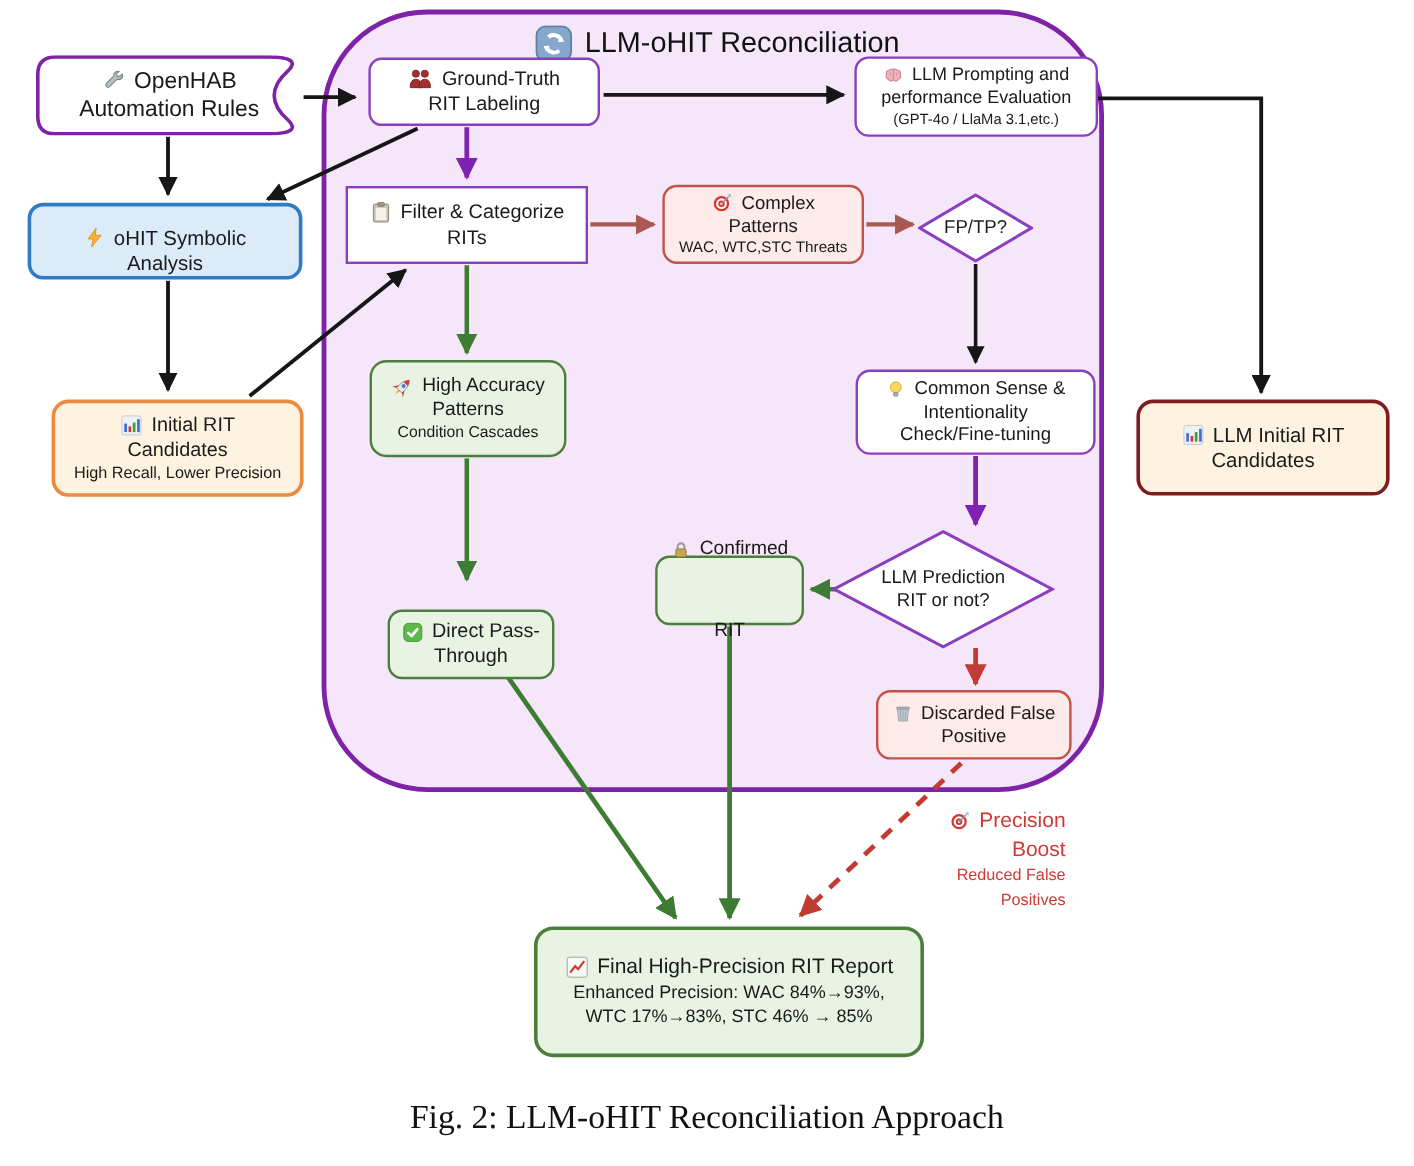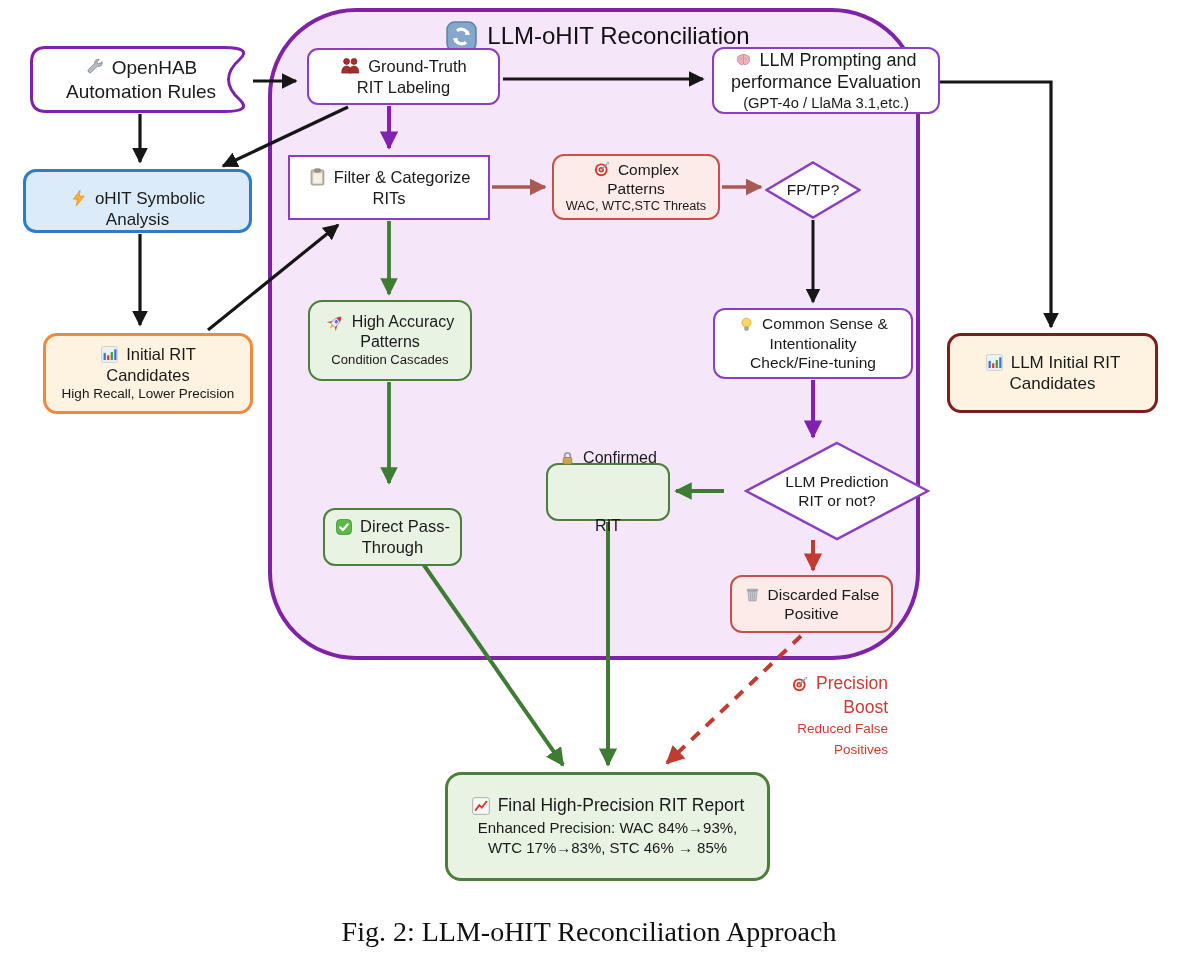--- a/index.html
+++ b/index.html
@@ -16,39 +16,39 @@
   .node{position:absolute;display:flex;flex-direction:column;align-items:center;justify-content:center;
      text-align:center;box-sizing:border-box;line-height:1.25;background:#fff;}
   .node .ln{display:flex;align-items:center;justify-content:center;gap:7px;}
   .small{font-size:0.82em;}
   .ic{display:inline-flex;align-items:center;}
   
   #n-openhab{left:30px;top:46px;width:222px;height:67px;font-size:19px;background:transparent;}
   #n-openhab .shape{position:absolute;left:0;top:0;}
   #n-openhab .content{position:relative;z-index:1;}
   #n-groundtruth{left:307px;top:48px;width:193px;height:57px;border:2.5px solid #8a3fc0;border-radius:11px;font-size:16.5px;}
-  #n-llmprompt{left:712px;top:47px;width:228px;height:67px;border:2.5px solid #8a3fc0;border-radius:12px;font-size:18px;}
+  #n-llmprompt{left:712px;top:47px;width:203px;height:67px;border:2.5px solid #8a3fc0;border-radius:12px;font-size:15px;}
   #n-ohit{left:23px;top:169px;width:229px;height:64px;background:#dcebfa;border:3px solid #2f7bc4;border-radius:13px;font-size:17px;justify-content:flex-end;}
   #n-filter{left:288px;top:155px;width:202px;height:65px;border:2.5px solid #8a3fc0;border-radius:0;font-size:16.5px;}
   #n-complex{left:552px;top:154px;width:168px;height:66px;background:#fcebe9;border:2.5px solid #c5524a;border-radius:12px;font-size:15.5px;}
   #n-initialrit{left:43px;top:333px;width:210px;height:81px;background:#fdf3e0;border:3px solid #ee8a3d;border-radius:14px;font-size:16.5px;}
   #n-highacc{left:308px;top:300px;width:164px;height:81px;background:#e9f3e4;border:2.5px solid #4c7e3c;border-radius:14px;font-size:16px;}
   #n-commonsense{left:713px;top:308px;width:200px;height:71px;border:2.5px solid #8a3fc0;border-radius:12px;font-size:15.5px;}
   #n-llminitial{left:947px;top:333px;width:211px;height:80px;background:#fdf3e0;border:3px solid #7f1d1d;border-radius:14px;font-size:17px;}
   #n-directpass{left:323px;top:508px;width:139px;height:58px;background:#e9f3e4;border:2.5px solid #4c7e3c;border-radius:12px;font-size:16.5px;}
   #n-confirmed{left:546px;top:463px;width:124px;height:58px;background:#e9f3e4;border:2.5px solid #4c7e3c;border-radius:12px;font-size:16px;gap:48px;}
   #n-discarded{left:730px;top:575px;width:163px;height:58px;background:#fcebe9;border:2.5px solid #c5524a;border-radius:12px;font-size:15.5px;}
   #n-finalreport{left:445px;top:772px;width:325px;height:109px;background:#e9f3e4;border:3.5px solid #4c7e3c;border-radius:16px;font-size:17.5px;gap:2px;}
   #n-finalreport .small{font-size:15px;}
   
   .diamond{position:absolute;display:flex;align-items:center;justify-content:center;text-align:center;background:transparent;}
   .diamond .dtext{position:relative;z-index:1;line-height:1.25;}
   .diamond svg{position:absolute;left:0;top:0;}
   #d-fptp{left:765px;top:161px;width:96px;height:58px;font-size:15.5px;}
-  #d-llmpred{left:744px;top:441px;width:186px;height:100px;font-size:15.5px;}
+  #d-llmpred{left:693px;top:441px;width:186px;height:100px;font-size:15.5px;}
   
   #pb{left:712px;top:672px;width:176px;display:flex;flex-direction:column;align-items:flex-end;
       color:#cc3b35;font-size:17.5px;line-height:1.35;background:transparent;}
   #pb .small{font-size:13.5px;line-height:1.5;}
   
   #caption{left:0;top:916px;width:1178px;text-align:center;font-family:"Liberation Serif",serif;
       font-size:28px;color:#111;}
   #arrows{position:absolute;left:0;top:0;pointer-events:none;}
 </style>
 </head>

